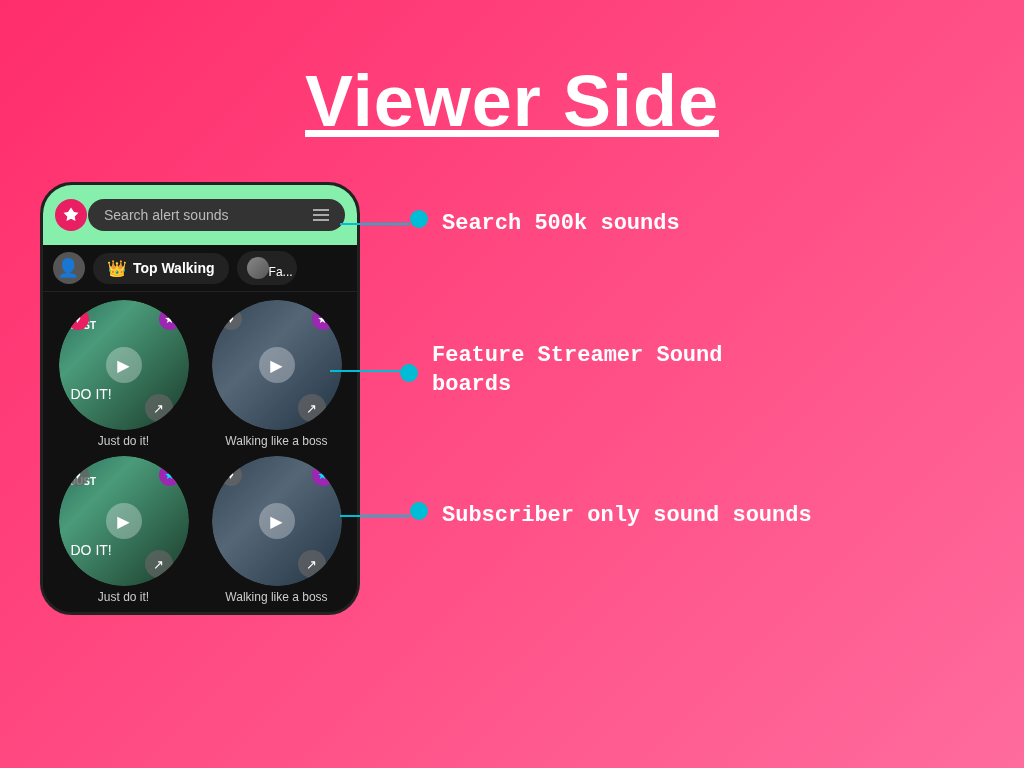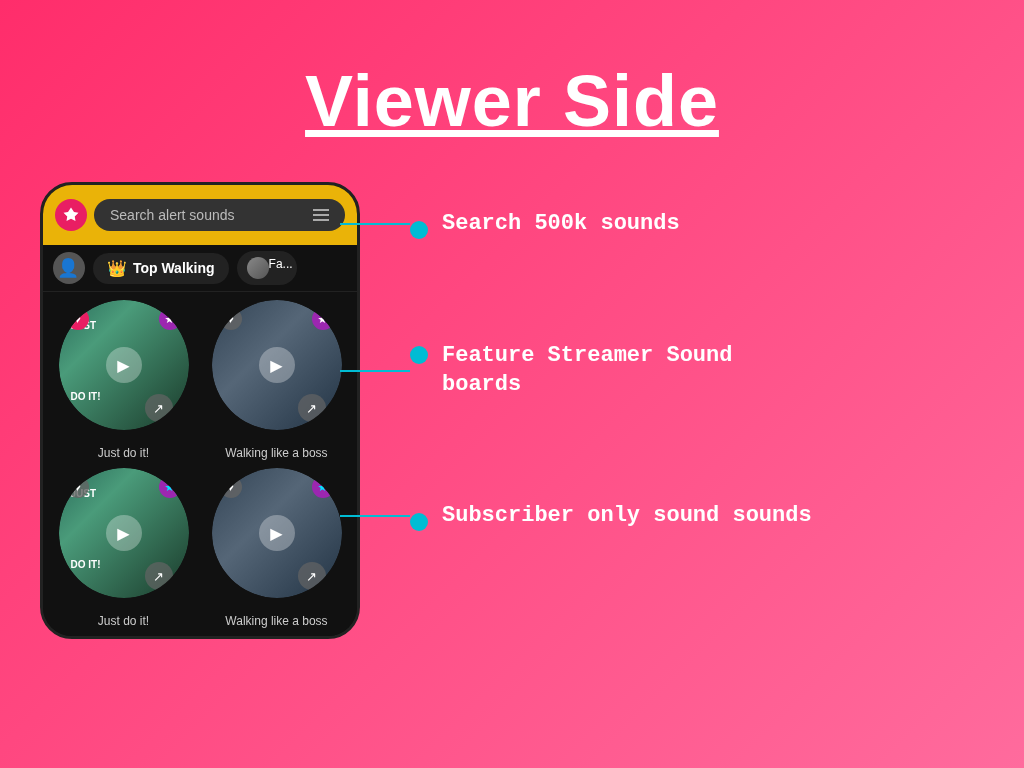--- a/index.html
+++ b/index.html
@@ -38,25 +38,25 @@
       min-width: 320px;
       background: #111;
       border-radius: 32px;
       overflow: hidden;
       border: 3px solid #222;
       position: relative;
     }
 
     
     .phone-search-bar {
-      background: #eab308;
+      background: #86efac;
       padding: 14px 12px;
       display: flex;
       align-items: center;
-      gap: 7px;
+      gap: 1px;
     }
 
     .phone-search-icon-btn {
       width: 32px;
       height: 32px;
       background: #e91e63;
       border-radius: 50%;
       display: flex;
       align-items: center;
       justify-content: center;
@@ -134,21 +134,21 @@
 
     .crown-icon {
       font-size: 16px;
     }
 
     .tab-partial {
       background: #222;
       border-radius: 20px;
       padding: 6px 10px;
       display: flex;
-      align-items: flex-start;
+      align-items: flex-end;
       gap: 0;
       color: white;
       font-size: 13px;
       overflow: hidden;
       max-width: 60px;
     }
 
     .tab-partial-avatar {
       width: 22px;
       height: 22px;
@@ -259,41 +259,41 @@
       display: flex;
       align-items: center;
       justify-content: center;
       font-size: 11px;
     }
 
     .sound-label {
       text-align: center;
       color: #ccc;
       font-size: 12px;
-      margin-top: 16px;
+      margin-top: 4px;
       padding: 0 4px;
     }
 
     .sound-cell {
       display: flex;
       flex-direction: column;
       align-items: center;
     }
 
     
     .right-panel {
       position: relative;
       flex: 1;
       height: 480px;
     }
 
     .ann-item {
       position: absolute;
       display: flex;
-      align-items: flex-end;
+      align-items: flex-start;
       gap: 14px;
     }
 
     .ann-dot {
       width: 18px;
       height: 18px;
       min-width: 18px;
       background: #00bcd4;
       border-radius: 50%;
     }
@@ -323,22 +323,22 @@
       font-size: 10px;
       font-weight: 900;
       top: 20px;
       left: 12px;
       line-height: 1.1;
     }
 
     .do-it-text {
       position: absolute;
       color: white;
-      font-size: 10px;
-      font-weight: 700;
+      font-size: 14px;
+      font-weight: 400;
       bottom: 28px;
       left: 12px;
     }
   </style>
 </head>
 <body>
 
 <h1 class="page-title">Viewer Side</h1>
 
 <div class="content-area">
@@ -464,21 +464,21 @@
 
   <div class="right-panel">
 
     <div class="ann-item" style="top: 28px; left: 50px;">
       <div class="ann-dot">
         <div class="ann-line"></div>
       </div>
       <span class="ann-label">Search 500k sounds</span>
     </div>
 
-    <div class="ann-item" style="top: 160px; left: 50px; align-items: flex-start;">
+    <div class="ann-item" style="top: 160px; left: 40px; align-items: center;">
       <div class="ann-dot" style="margin-top:4px;">
         <div class="ann-line"></div>
       </div>
       <span class="ann-label" style="white-space:pre-line;">Feature Streamer Sound
 boards</span>
     </div>
 
     <div class="ann-item" style="top: 320px; left: 50px;">
       <div class="ann-dot">
         <div class="ann-line"></div>

